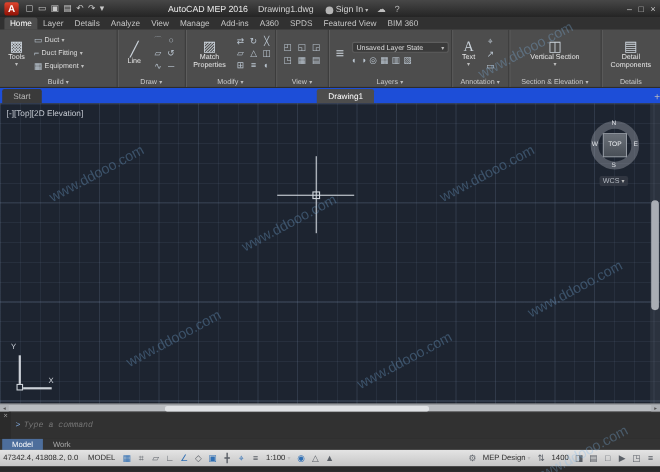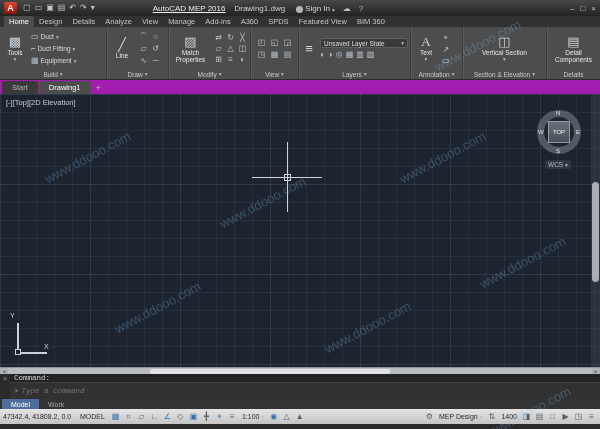--- a/index.html
+++ b/index.html
@@ -9,21 +9,21 @@
     font-family:"Liberation Sans", sans-serif; background:#4d4d4d;
     display:flex; flex-direction:column;
   }
   
   .titlebar { height:16px; flex:0 0 16px; background:linear-gradient(#474747,#232323);
     display:flex; align-items:center; gap:3px; padding:0 4px; color:#ddd; font-size:8px; }
   .logo { width:13px; height:12px; background:linear-gradient(#e2452e,#8f1206); border-radius:2px;
     color:#fff; font-weight:bold; font-size:9px; display:flex; align-items:center; justify-content:center; }
   .qat { display:flex; gap:4px; color:#c9c9c9; font-size:8px; margin-left:3px; }
   .qat span { line-height:12px; }
-  .tb-title { margin-left:55px; color:#ececec; white-space:nowrap;text-decoration:underline; }
+  .tb-title { margin-left:55px; color:#ececec; white-space:nowrap; }
   .tb-doc { color:#cfcfcf; margin-left:6px; white-space:nowrap; }
   .search { margin-left:12px; display:flex; align-items:center; background:#3d3d3d;
     border:1px solid #5a5a5a; border-radius:8px; height:11px; padding:0 4px; width:116px; }
   .mag { width:5px; height:5px; border:1px solid #aaa; border-radius:50%; position:relative; margin-right:3px; flex:0 0 auto; }
   .mag:after { content:""; position:absolute; width:3px; height:1px; background:#aaa; transform:rotate(45deg); right:-3px; bottom:-1px; }
   .search input { background:transparent; border:0; outline:0; color:#a9a9a9; font-size:7px; font-style:italic; width:100px; font-family:inherit; }
   .signin { display:flex; align-items:flex-end; gap:2px; margin-left:8px; color:#d5d5d5; white-space:nowrap; }
   .person { width:7px; height:7px; border-radius:50%; background:#b5b5b5; }
   .tb-ico { color:#bdbdbd; margin-left:5px; }
   .winbtns { margin-left:auto; display:flex; gap:6px; color:#cfcfcf; font-size:8px; }
@@ -45,21 +45,21 @@
   .smallcol { display:flex; flex-direction:column; justify-content:center; gap:1px; }
   .smallrow { display:flex; align-items:center; gap:2px; font-size:6.5px; color:#dcdcdc; height:11px; white-space:nowrap; }
   .si { font-size:8px; color:#b9c4cf; }
   .g2 { display:grid; grid-template-columns:repeat(2,11px); gap:1px; font-size:8px; color:#b9c4cf; text-align:center; line-height:11px; }
   .g3 { display:grid; grid-template-columns:repeat(3,11px); gap:1px; font-size:8px; color:#b9c4cf; text-align:center; line-height:10px; }
   .combo { display:flex; align-items:center; justify-content:space-between; background:#3a3a3a;
     border:1px solid #5e5e5e; border-radius:2px; height:10px; font-size:6.5px; color:#ddd; padding:0 3px; width:88px; white-space:nowrap; }
   .lay-col { display:flex; flex-direction:column; gap:2px; justify-content:center; }
   .lay-icons { display:flex; gap:3px; font-size:8px; color:#b9c4cf; }
   
-  .filetabs { height:14px; flex:0 0 14px; background:#a21caf; display:flex; align-items:flex-end; padding-left:2px; font-size:7.5px; }
+  .filetabs { height:14px; flex:0 0 14px; background:#1d4ed8; display:flex; align-items:flex-end; padding-left:2px; font-size:7.5px;justify-content:space-between; }
   .ftab { padding:2px 10px; margin-right:1px; background:#3a3a3a; color:#b5b5b5; border-radius:2px 2px 0 0; }
   .ftab.active { background:#4d4d4d; color:#fff; }
   .fplus { color:#bbb; margin-left:4px; font-size:9px; padding-bottom:1px; }
   
   .viewport { height:273px; flex:0 0 273px; position:relative; background-color:#1d2430;
     background-image:
       repeating-linear-gradient(to right, rgba(125,145,175,.10) 0 1px, transparent 1px 18px),
       repeating-linear-gradient(to bottom, rgba(125,145,175,.10) 0 1px, transparent 1px 18px),
       repeating-linear-gradient(to right, rgba(125,145,175,.10) 0 1px, transparent 1px 90px),
       repeating-linear-gradient(to bottom, rgba(125,145,175,.10) 0 1px, transparent 1px 90px);
@@ -149,21 +149,21 @@
     <span class="tb-ico">?</span>
     <div class="winbtns">
       <span>–</span>
       <span>□</span>
       <span>×</span>
     </div>
   </div>
 
   <div class="ribbontabs">
     <span class="rtab active">Home</span>
-    <span class="rtab">Design</span>
+    <span class="rtab">Layer</span>
     <span class="rtab">Details</span>
     <span class="rtab">Analyze</span>
     <span class="rtab">View</span>
     <span class="rtab">Manage</span>
     <span class="rtab">Add-ins</span>
     <span class="rtab">A360</span>
     <span class="rtab">SPDS</span>
     <span class="rtab">Featured View</span>
     <span class="rtab">BIM 360</span>
   </div>
@@ -379,21 +379,20 @@
 
   <div class="hscroll">
     <div class="harrow l">◂</div>
     <div class="hthumb"></div>
     <div class="harrow r">▸</div>
   </div>
 
   <div class="command">
     <div class="cgutter">×</div>
     <div class="clines">
-      <div class="cline">Command:</div>
       <div class="cinput">
         <span class="cprompt">&gt;</span>
         <input placeholder="Type a command" style="">
       </div>
     </div>
   </div>
 
   <div class="modelrow">
     <span class="mtab active">Model</span>
     <span class="mtab">Work</span>

